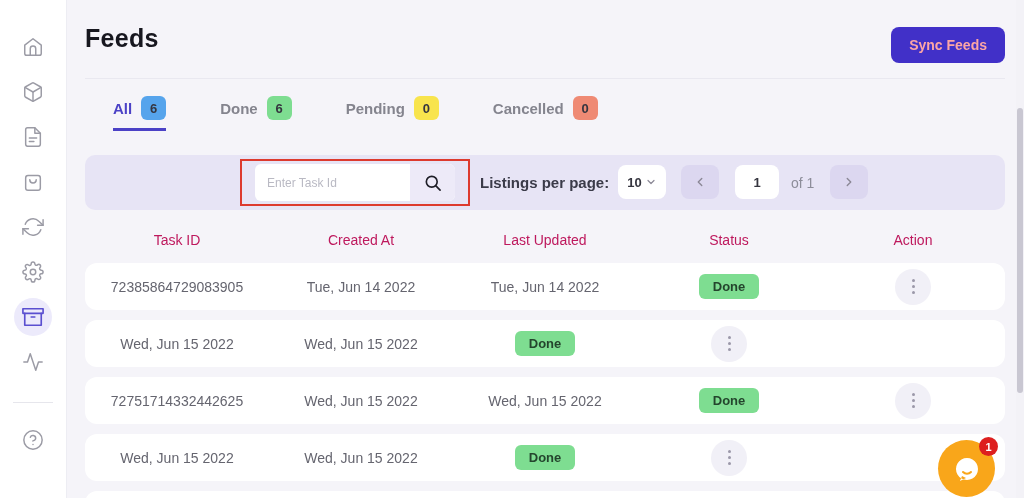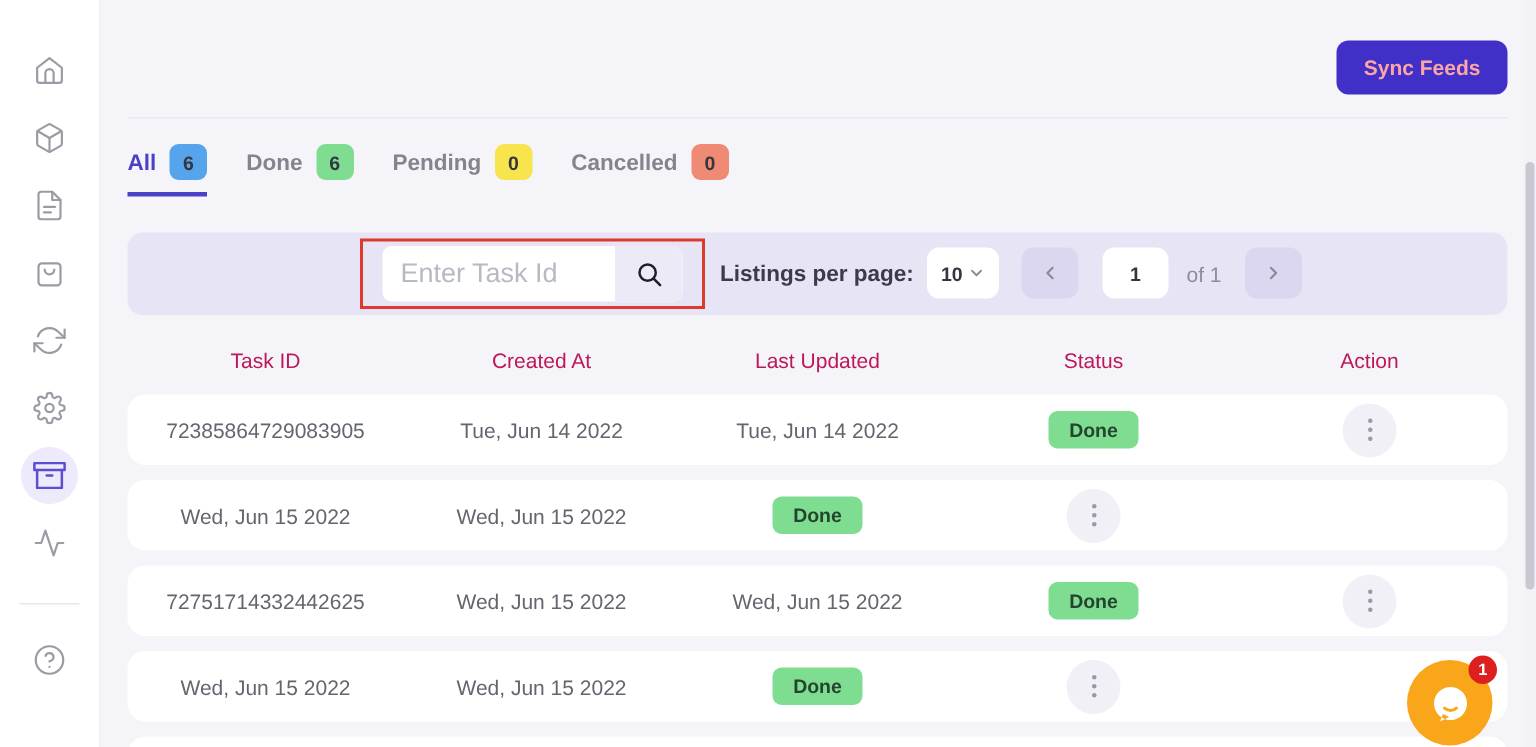--- a/index.html
+++ b/index.html
@@ -41,21 +41,21 @@
     background:#4130c8; color:#fca5a5; font-size:14px; font-weight:600;
     border:none; border-radius:8px; cursor:pointer;
     font-family:"Liberation Sans", sans-serif;
   }
   .header-divider {
     position:absolute; left:18px; right:19px; top:78px; height:1px; background:#e9e8f0;
   }
 
   
   .tabs { position:absolute; left:18px; top:96px; display:flex; gap:26px; }
-  .tab { display:flex; align-items:center; gap:9px; padding-bottom:11px; cursor:pointer; }
+  .tab { display:flex; align-items:center; gap:9px; padding-bottom:11px; cursor:pointer;margin-left:28px; }
   .tab .tab-label { font-size:15px; font-weight:600; color:#84848e; }
   .tab.active { border-bottom:3px solid #4b41c6; padding-bottom:8px; }
   .tab.active .tab-label { color:#4b41c6; }
   .tab-badge {
     min-width:25px; height:24px; padding:0 7px; border-radius:6px;
     display:flex; align-items:center; justify-content:center;
     font-size:13px; font-weight:600; color:#35353f;
   }
 
   
@@ -66,21 +66,21 @@
   .red-annotation {
     position:absolute; left:155px; top:4px; width:230px; height:47px;
     border:2px solid #dd3a2e; pointer-events:none; z-index:5;
   }
   .search-group {
     position:absolute; left:170px; top:9px; width:200px; height:37px;
     display:flex; border-radius:6px; overflow:hidden; background:#ffffff;
   }
   .search-input {
     flex:1; border:none; outline:none; padding:0 12px;
-    font-size:18px; color:#55555f; font-family:"Liberation Sans", sans-serif;
+    font-size:12px; color:#55555f; font-family:"Liberation Sans", sans-serif;
     background:transparent; min-width:0;
   }
   .search-input::placeholder { color:#b9b9c3; }
   .search-btn {
     width:45px; background:#edeaf8; border:none; cursor:pointer;
     display:flex; align-items:center; justify-content:center;
   }
   .search-btn svg { width:20px; height:20px; stroke:#1f1f28; stroke-width:2;
     fill:none; stroke-linecap:round; }
 
@@ -223,20 +223,21 @@
     <svg viewBox="0 0 24 24">
       <circle cx="12" cy="12" r="10"></circle>
       <path d="M9.09 9a3 3 0 0 1 5.83 1c0 2-3 3-3 3"></path>
       <line x1="12" y1="17" x2="12.01" y2="17"></line>
     </svg>
   </div>
 </aside>
 
 <main class="main">
 
+  <h1 class="page-title">Feeds</h1>
   <button class="sync-btn">Sync Feeds</button>
   <div class="header-divider"></div>
 
   <nav class="tabs">
     <div class="tab active">
       <span class="tab-label">All</span>
       <span class="tab-badge" style="background:#56a4ec;">6</span>
     </div>
     <div class="tab">
       <span class="tab-label">Done</span>

